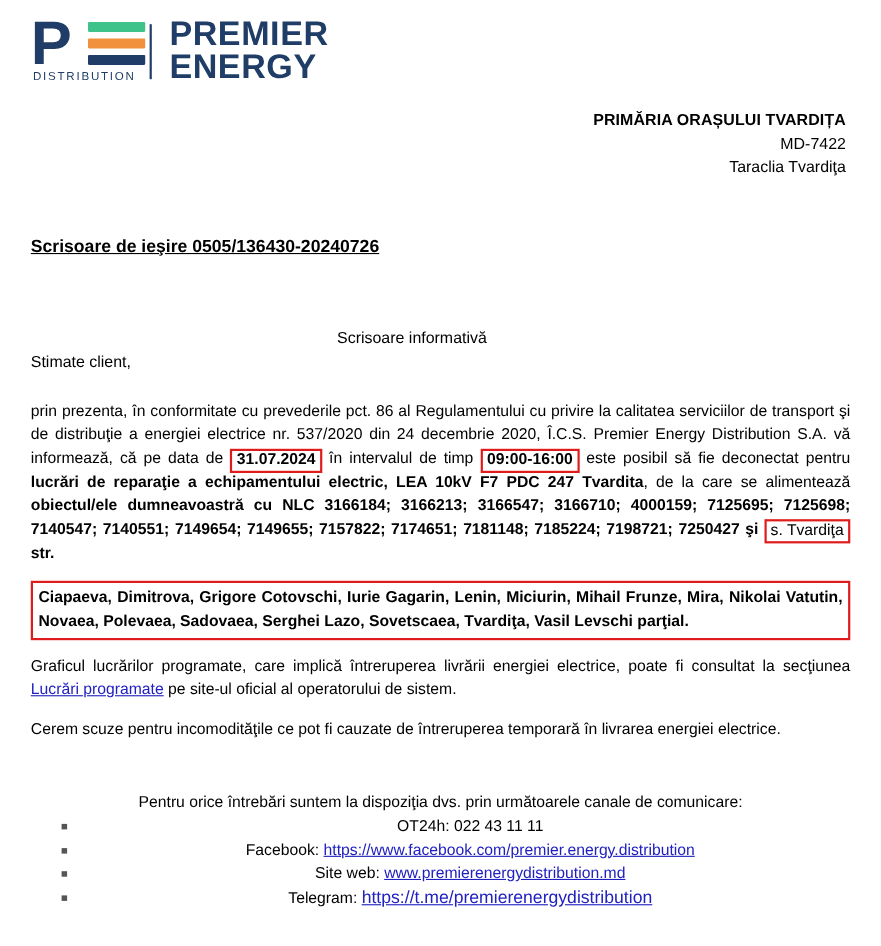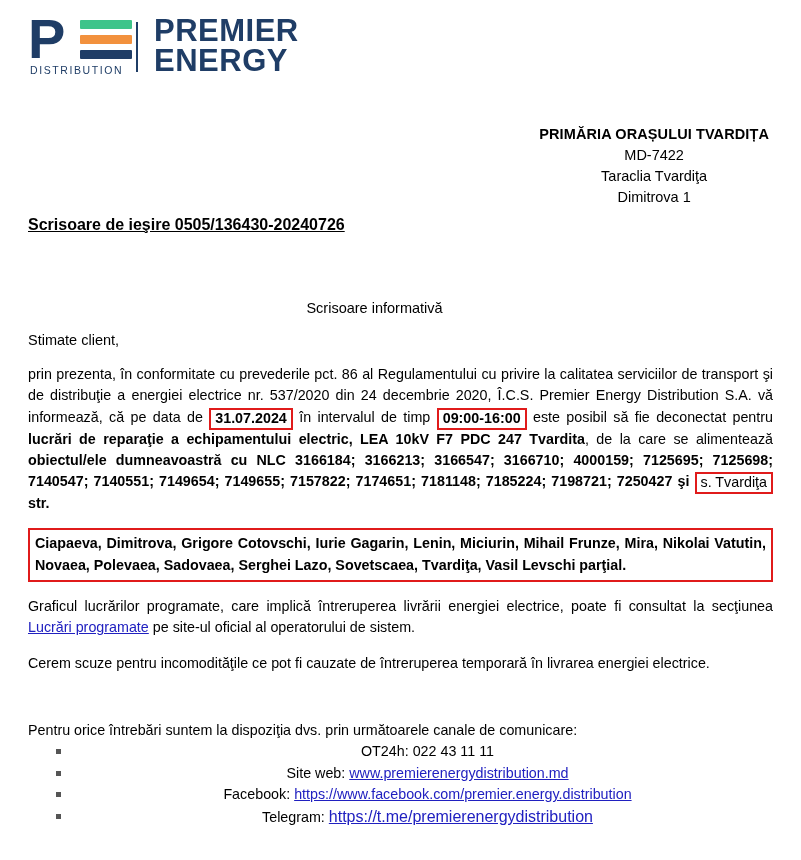--- a/index.html
+++ b/index.html
@@ -43,39 +43,39 @@
     width: 2px; height: 50px; background: #1f3d66;
   }
   .logo-words {
     margin-left: 16px; padding-top: 2px;
     font-weight: bold; color: #1f3d66;
     font-size: 31px; line-height: 30px; letter-spacing: 0.5px;
   }
 
   
   .recipient {
-    position: absolute; right: 32px; top: 124px;
-    text-align: center; font-size: 14.5px; line-height: 21px;
+    position: absolute; right: 32px; top: 100px;
+    text-align: right; font-size: 14.5px; line-height: 21px;
   }
   .recipient .line1 { font-weight: bold; font-size: 14.5px; letter-spacing: 0.1px; }
 
   
   .reference {
     position: absolute; left: 28px; top: 216px;
     font-weight: bold; font-size: 16px; text-decoration: underline;
   }
 
   
   .doc-title {
     position: absolute; left: 0; right: 0; top: 300px;
     text-align: center; font-size: 14.5px;
     padding-right: 52px;
   }
   .salutation {
-    position: absolute; left: 28px; top: 332px;
+    position: absolute; left: 28px; top: 322px;
     font-size: 14.5px;
     text-align: center;
   }
 
   
   .body-wrap {
     position: absolute; left: 28px; top: 364px;
     width: 745px;
     font-size: 14.3px; line-height: 21.3px;
   }
@@ -102,21 +102,21 @@
     padding: 3px 5px 4px 5px;
     margin: 5px 0 14px 0;
     font-weight: bold;
     text-align: justify;
     text-justify: inter-word;
     line-height: 21.3px;
   }
 
   
   .contacts { position: absolute; left: 28px; top: 722px; width: 745px; font-size: 14.3px; }
-  .contacts .intro { margin: 0 0 3px 0; }
+  .contacts .intro { margin: 0 0 3px 0; text-align: center; }
   ul.channels { list-style: none; margin: 0; padding: 0 0 0 28px; }
   ul.channels li {
     position: relative; padding-left: 26px;
     line-height: 21.5px;
     text-align: center;
   }
   ul.channels li .bullet {
     position: absolute; left: 0; top: 8px;
     width: 5px; height: 5px; background: #555;
   }
@@ -141,21 +141,20 @@
     <div class="logo-words">
       <div>PREMIER</div>
       <div>ENERGY</div>
     </div>
   </div>
 
   <div class="recipient">
     <div class="line1">PRIMĂRIA ORAȘULUI TVARDIȚA</div>
     <div>MD-7422</div>
     <div>Taraclia Tvardiţa</div>
-    <div>Dimitrova 1</div>
   </div>
 
   <div class="reference">Scrisoare de ieşire 0505/136430-20240726</div>
 
   <div class="doc-title">Scrisoare informativă</div>
   <div class="salutation">Stimate client,</div>
 
   <div class="body-wrap">
 
     <p class="para justified"><span>prin prezenta, în conformitate cu prevederile pct. 86 al Regulamentului cu privire la calitatea serviciilor de transport şi de distribuţie a energiei electrice nr. 537/2020 din 24 decembrie 2020, Î.C.S. Premier Energy Distribution S.A. vă informează, că pe data de </span><span class="boxed">31.07.2024</span><span> în intervalul de timp </span><span class="boxed">09:00-16:00</span><span> este posibil să fie deconectat pentru </span><b>lucrări de reparaţie a echipamentului electric, LEA 10kV F7 PDC 247 Tvardita</b><span>, de la care se alimentează </span><b>obiectul/ele dumneavoastră cu NLC 3166184; 3166213; 3166547; 3166710; 4000159; 7125695; 7125698; 7140547; 7140551; 7149654; 7149655; 7157822; 7174651; 7181148; 7185224; 7198721; 7250427 şi</b> <span class="boxed plain">s. Tvardiţa</span><b> str.</b></p>
@@ -169,25 +168,25 @@
 
   <div class="contacts">
     <p class="intro">Pentru orice întrebări suntem la dispoziţia dvs. prin următoarele canale de comunicare:</p>
     <ul class="channels">
       <li>
         <span class="bullet"></span>
         <span>OT24h: 022 43 11 11</span>
       </li>
       <li>
         <span class="bullet"></span>
-        <span>Site web: </span><span class="lnk">www.premierenergydistribution.md</span>
+        <span>Facebook: </span><span class="lnk">https://www.facebook.com/premier.energy.distribution</span>
       </li>
       <li>
         <span class="bullet"></span>
-        <span>Facebook: </span><span class="lnk">https://www.facebook.com/premier.energy.distribution</span>
+        <span>Site web: </span><span class="lnk">www.premierenergydistribution.md</span>
       </li>
       <li>
         <span class="bullet"></span>
         <span>Telegram: </span><span class="lnk tg-link">https://t.me/premierenergydistribution</span>
       </li>
     </ul>
   </div>
 
 </div>
 

